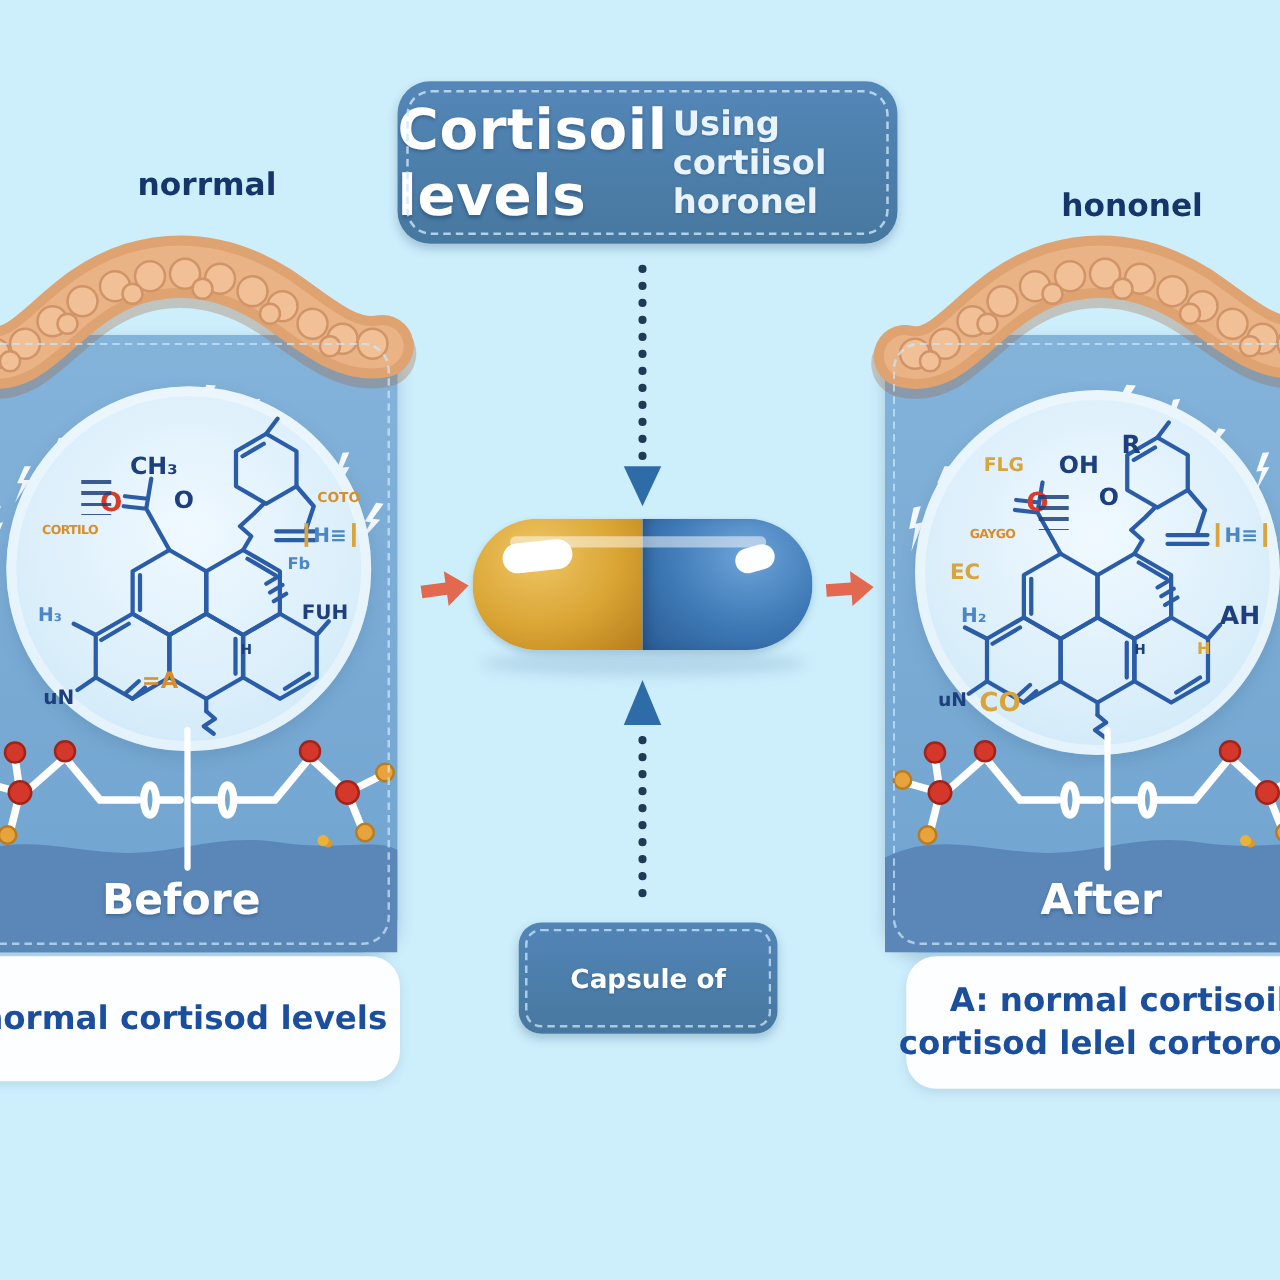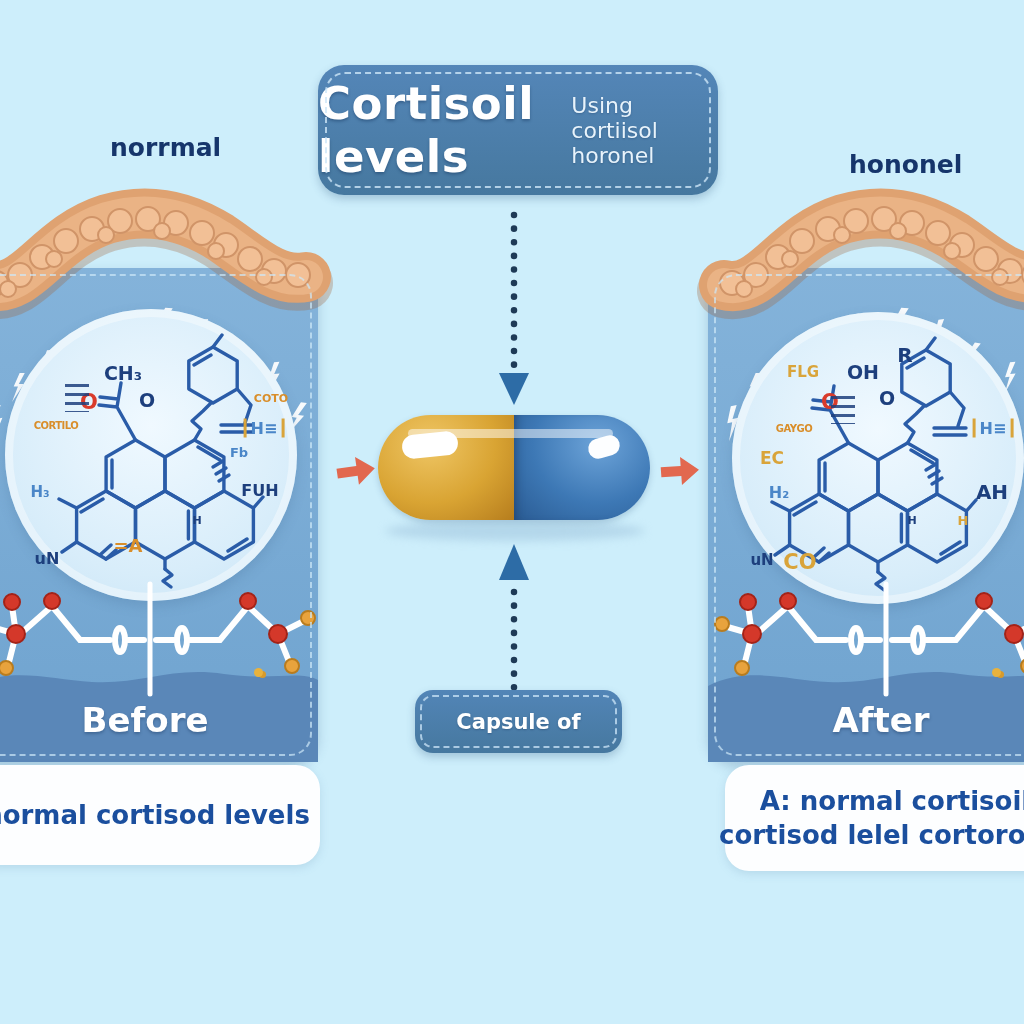--- a/index.html
+++ b/index.html
@@ -7,21 +7,21 @@
     background:var(--background,#cdeefb);font-family:"DejaVu Sans","Liberation Sans",sans-serif;}
   .abs{position:absolute;}
 
   
   .banner{left:318px;top:65px;width:400px;height:130px;border-radius:26px;
     background:linear-gradient(180deg,#5486b8,#46789f);
     box-shadow:0 4px 8px rgba(60,100,140,.3);
     display:flex;flex-direction:row;align-items:center;justify-content:center;gap:4px;}
   .banner::before{content:"";position:absolute;inset:7px;border:2px dashed rgba(205,230,248,.8);border-radius:20px;}
   .banner-title{font-size:45px;font-weight:700;color:#fff;letter-spacing:.5px;text-shadow:0 2px 3px rgba(20,50,90,.4);}
-  .banner-sub{font-size:22px;font-weight:400;color:#e8f3fb;text-shadow:0 1px 2px rgba(20,50,90,.3);margin-left:20px;}
+  .banner-sub{font-size:27px;font-weight:700;color:#e8f3fb;text-shadow:0 1px 2px rgba(20,50,90,.3);}
 
   .top-label{font-size:25px;font-weight:700;color:var(--label-navy,#16356b);}
   .top-label.l{left:110px;top:133px;}
   .top-label.r{left:849px;top:150px;}
 
   
   .panel{top:268px;width:346px;height:494px;border-radius:28px;
     background:linear-gradient(180deg,#84b3da,#6fa3cf);
     box-shadow:0 5px 12px rgba(70,110,150,.3);}
   .panel.left{left:-28px;}
@@ -50,21 +50,21 @@
     box-shadow:0 3px 6px rgba(60,100,140,.25);}
   .cap-left{width:50%;height:100%;background:radial-gradient(ellipse at 38% 28%,#efc665 0%,#d9a433 55%,#b67d1d 100%);}
   .cap-right{width:50%;height:100%;background:radial-gradient(ellipse at 62% 28%,#6da4d9 0%,#3d78b5 55%,#2a5b93 100%);
     box-shadow:inset 7px 0 9px -5px rgba(25,55,95,.55);}
   .cap-streak{left:408px;top:429px;width:205px;height:9px;border-radius:5px;background:rgba(255,255,255,.5);}
   .cap-hl-left{left:402px;top:433px;width:56px;height:24px;border-radius:12px;background:#fff;transform:rotate(-6deg);}
   .cap-hl-right{left:588px;top:437px;width:32px;height:20px;border-radius:10px;background:#fdfeff;transform:rotate(-16deg);}
   .cap-shadow{left:385px;top:521px;width:260px;height:20px;border-radius:50%;background:#9fc4dd;opacity:.55;filter:blur(5px);}
 
   
-  .badge{left:415px;top:690px;width:207px;height:63px;border-radius:18px;
+  .badge{left:415px;top:738px;width:207px;height:89px;border-radius:18px;
     background:linear-gradient(180deg,#5285b7,#46789f);box-shadow:0 4px 8px rgba(60,100,140,.3);
     display:flex;flex-direction:row;align-items:center;justify-content:center;gap:2px;}
   .badge::before{content:"";position:absolute;inset:5px;border:2px dashed rgba(205,230,248,.75);border-radius:13px;}
   .badge-line{font-size:21px;font-weight:700;color:#fff;text-shadow:0 1px 2px rgba(20,50,90,.35);line-height:26px;}
 
   
   .caption{top:765px;height:100px;border-radius:24px;background:#fdfeff;box-shadow:0 3px 8px rgba(120,160,190,.25);
     display:flex;flex-direction:column;align-items:center;justify-content:center;}
   .caption.l{left:-26px;width:346px;}
   .caption.r{left:725px;width:340px;height:106px;}

